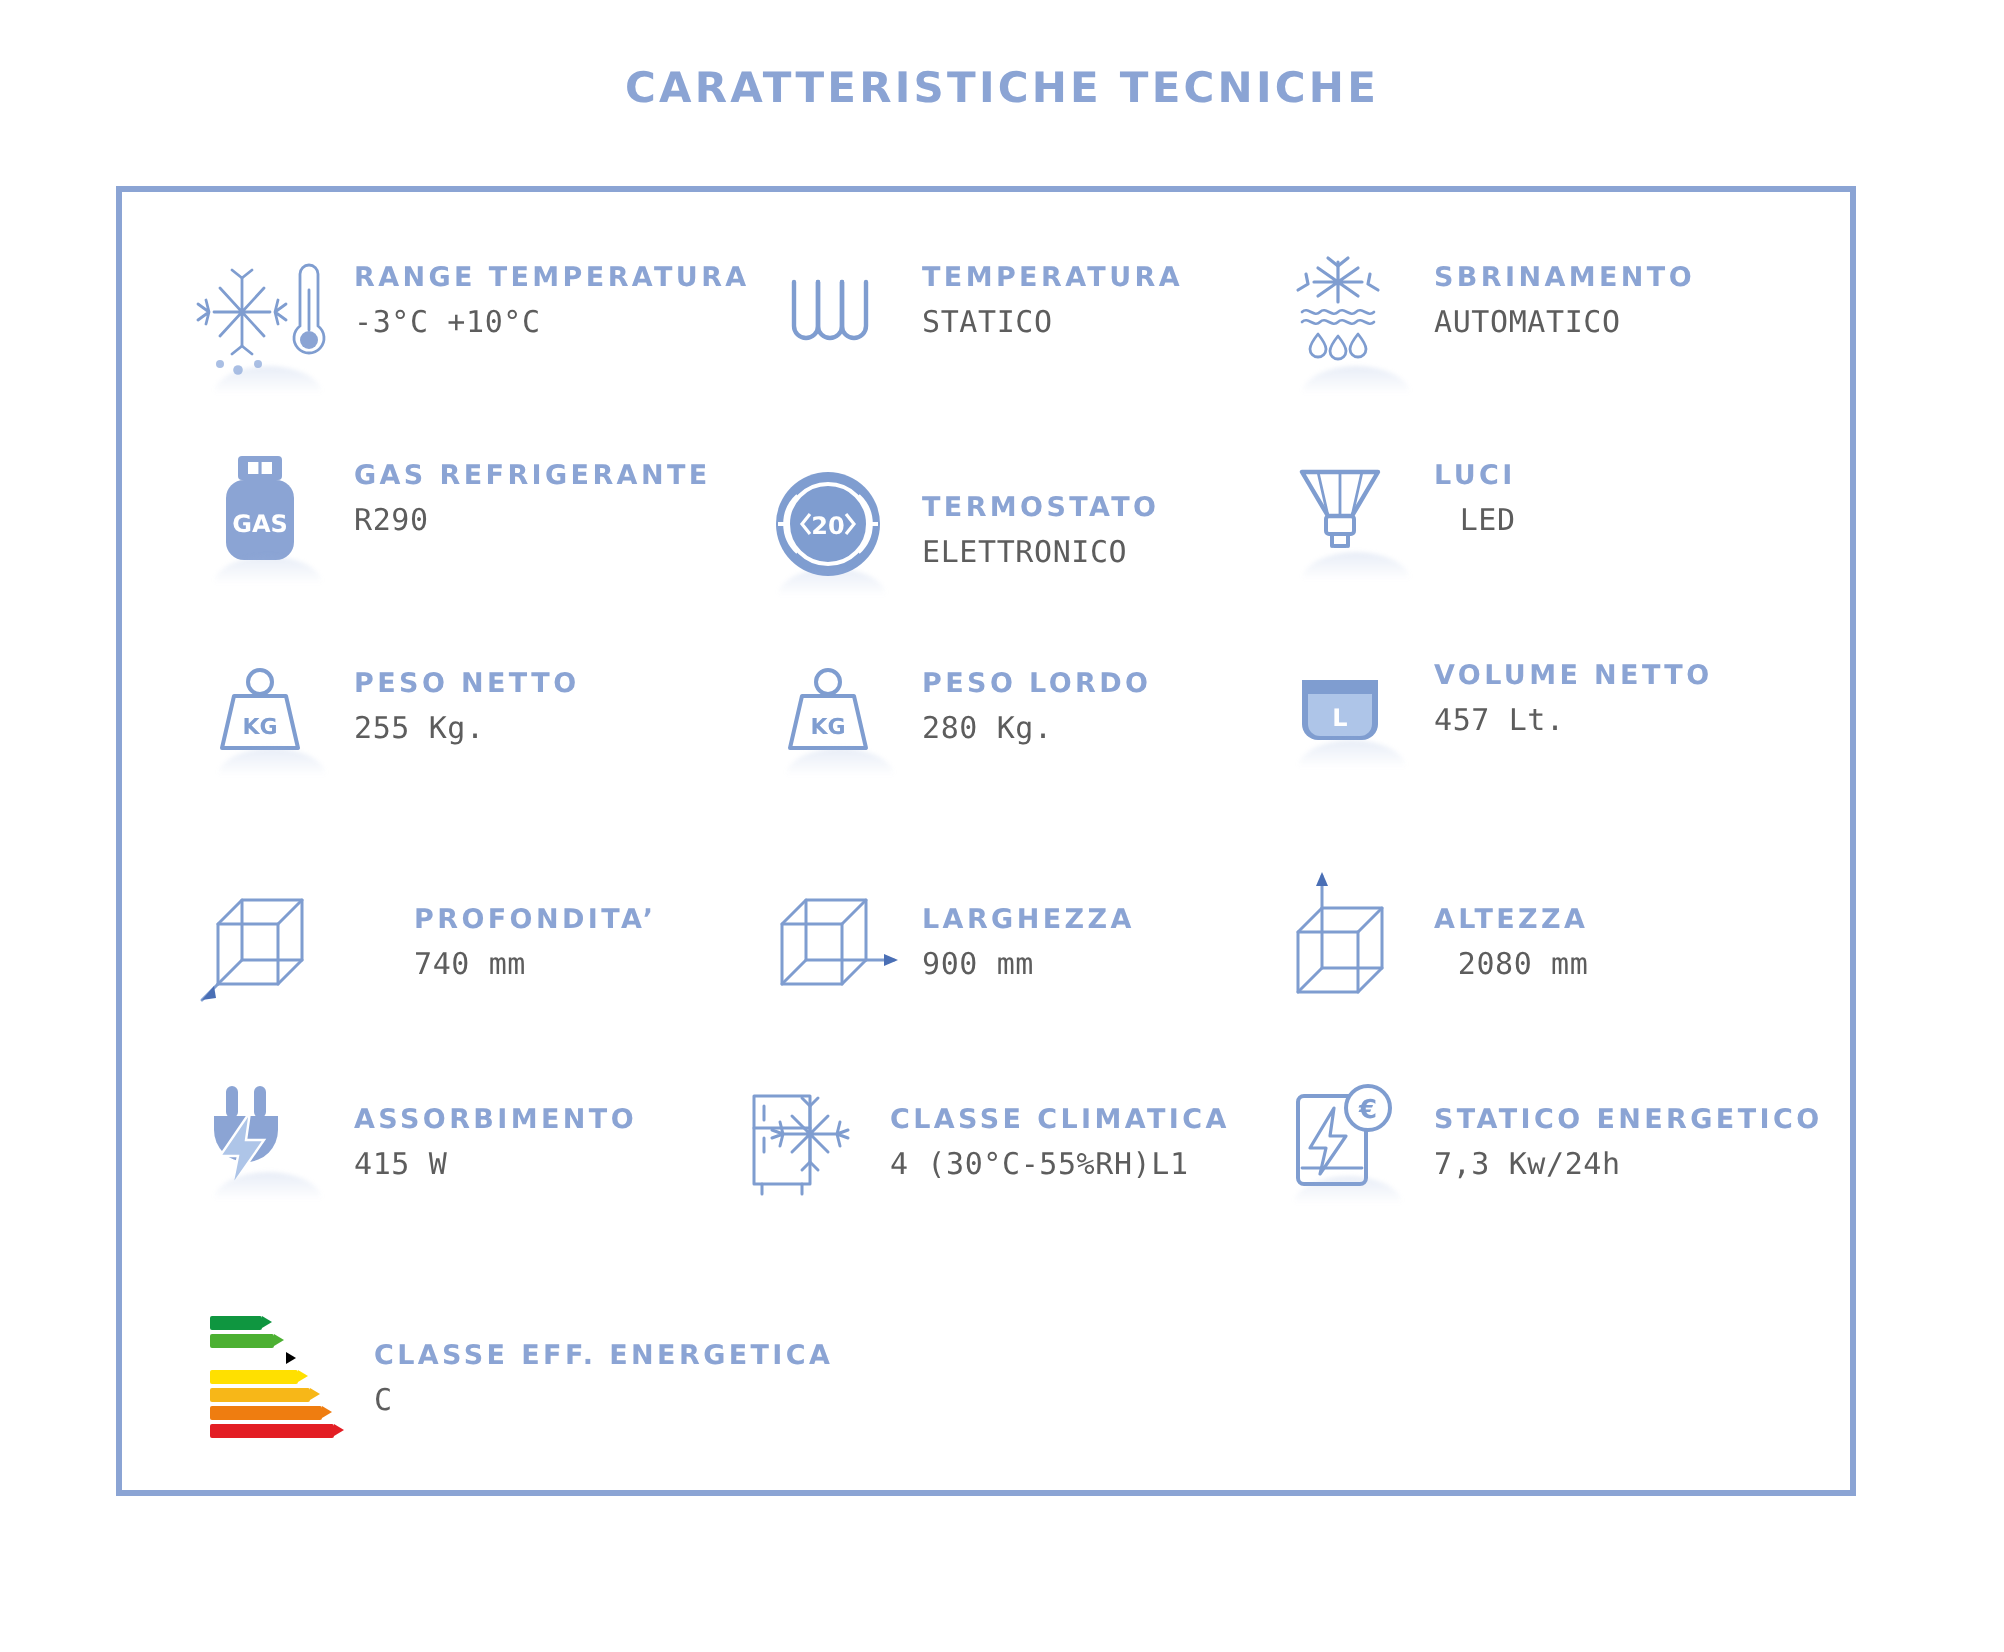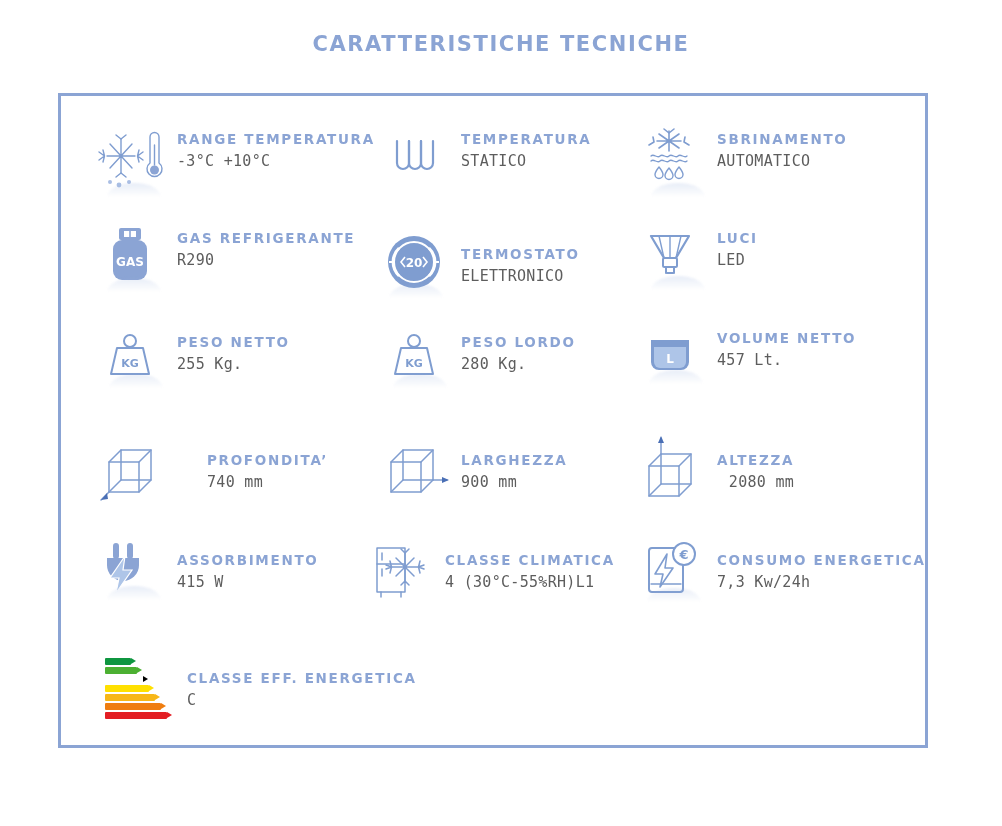--- a/index.html
+++ b/index.html
@@ -164,21 +164,21 @@
             <text x="31" y="33" text-anchor="middle" font-family="DejaVu Sans, sans-serif" font-size="12" font-weight="bold" fill="#ffffff">20</text>
           </svg>
           <div class="refl" style="left:6px;bottom:2px;"></div>
         </div>
         <div class="txt" style="padding-top:10px;">
           <div class="lbl">TERMOSTATO</div>
           <div class="val">ELETTRONICO</div>
         </div>
       </div>
 
-      <div class="cell" style="left:578px;top:128px;">
+      <div class="cell" style="left:578px;top:128px;text-align:right;">
         <div class="ic">
           <svg width="72" height="66" viewBox="0 0 72 66">
             <path d="M12 12h38l-13 22H25z" class="st" style="stroke-width:2.2" fill="#eef2fa"></path>
             <g class="stt">
               <path d="M20 12l5 22M31 12v22M42 12l-5 22"></path>
             </g>
             <rect x="24" y="34" width="14" height="9" rx="1.5" class="st"></rect>
             <path d="M27 43v6M35 43v6" class="st"></path>
             <path d="M28 49h6" class="st"></path>
           </svg>
@@ -330,21 +330,21 @@
           <svg width="72" height="66" viewBox="0 0 72 66">
             <rect x="10" y="8" width="34" height="44" rx="3" class="st" fill="#eef2fa"></rect>
             <path d="M12 44h30" class="stt"></path>
             <path d="M28 14L16 34h8l-3 13 13-19h-8z" class="st" style="stroke-width:1.6" fill="none"></path>
             <circle cx="45" cy="14" r="11" fill="#ffffff" stroke="#7f9dd0" stroke-width="2"></circle>
             <text x="45" y="19" text-anchor="middle" font-family="DejaVu Sans, sans-serif" font-size="13" font-weight="bold" fill="#7f9dd0">€</text>
           </svg>
           <div class="refl" style="left:8px;bottom:4px;"></div>
         </div>
         <div class="txt" style="padding-top:10px;">
-          <div class="lbl">CONSUMO ENERGETICA</div>
+          <div class="lbl">STATICO ENERGETICO</div>
           <div class="val">7,3 Kw/24h</div>
         </div>
       </div>
 
       <div class="cell" style="left:38px;top:562px;">
         <div class="ic" style="width:74px;">
           <div class="enr">
             <div class="bar" style="left: 6px; top: 0px; width: 26px; background: rgb(15, 150, 64); color: rgb(15, 150, 64);"></div>
             <div class="bar" style="left: 6px; top: 9px; width: 32px; background: rgb(76, 176, 50); color: rgb(76, 176, 50);"></div>
             <div class="bar" style="left:6px;top:18px;width:38px;"></div>

